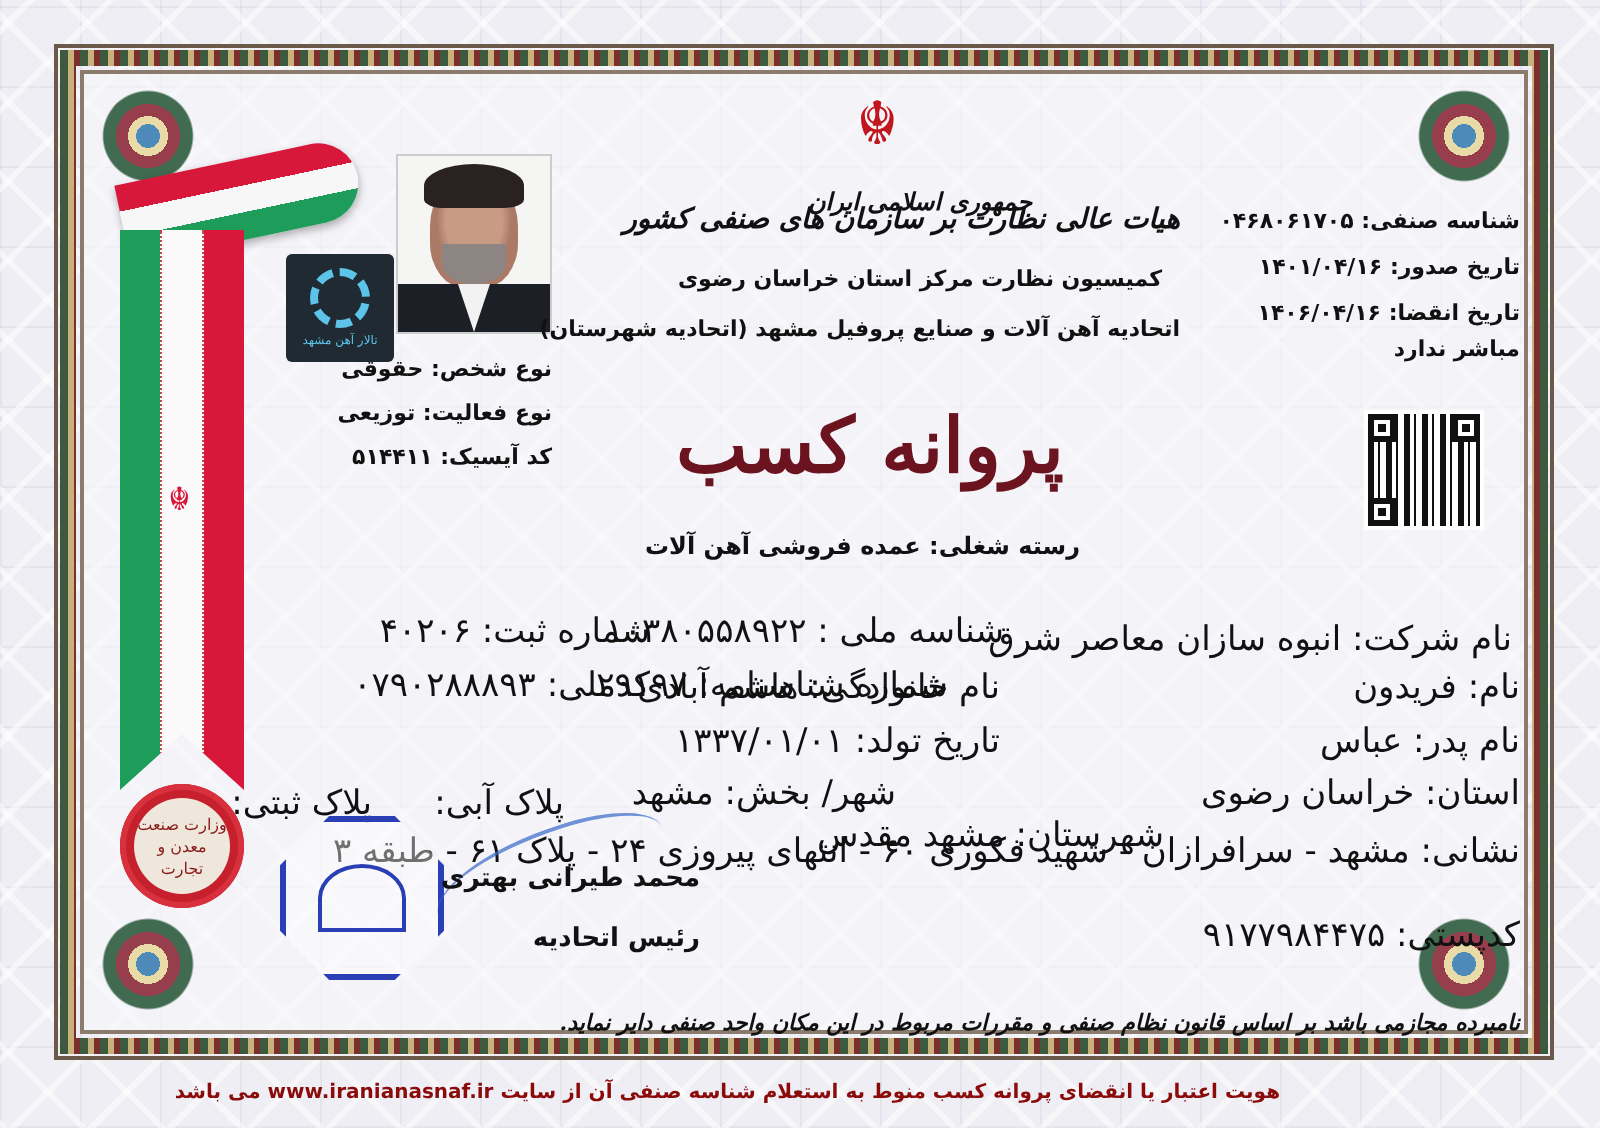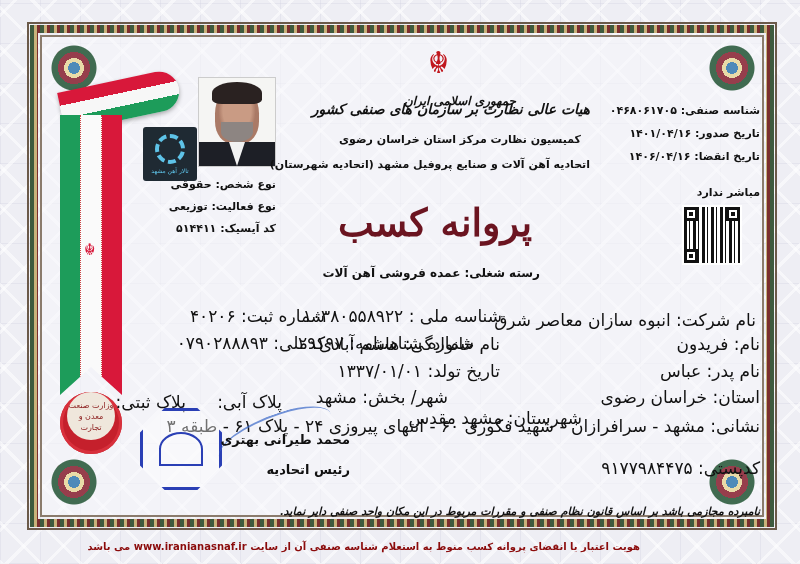--- a/index.html
+++ b/index.html
@@ -54,21 +54,21 @@
     display: flex;
     clip-path: polygon(0 0, 100% 0, 100% 100%, 50% 90%, 0 100%);
   }
   .flag-vertical .stripe-green { flex: 1; background: #1d9c5a; }
   .flag-vertical .stripe-white { flex: 1; background: #fafafa; position: relative; border-left: 1px dotted #c44; border-right: 1px dotted #c44; }
   .flag-vertical .stripe-red { flex: 1; background: #d8183a; }
   .flag-emblem { position: absolute; left: 3px; top: 125px; color: #d8183a; font-size: 16px; }
   .ministry-seal {
     position: absolute; left: 60px; top: 392px; width: 62px; height: 62px;
     border-radius: 50%; background: #c5202c;
-    display: flex; justify-content: center;
+    display: flex; align-items: center; justify-content: center;
     box-shadow: 0 0 0 3px #d8303c inset;
   }
   .ministry-seal-inner {
     width: 48px; height: 48px; border-radius: 50%;
     background: #efe7dc; color: #8a1a1a;
     font-size: 8px; text-align: center; line-height: 11px;
     display: flex; align-items: center; justify-content: center; direction: rtl;
   }
   .logo-badge {
     position: absolute; left: 143px; top: 127px; width: 54px; height: 54px;
@@ -174,21 +174,21 @@
 
 <div class="emblem">☬</div>
 <div class="rtl header-line1">جمهوری اسلامی ایران</div>
 <div class="rtl header-line2">هیات عالی نظارت بر سازمان های صنفی کشور</div>
 <div class="rtl header-line3">کمیسیون نظارت مرکز استان خراسان رضوی</div>
 <div class="rtl header-line4">اتحادیه آهن آلات و صنایع پروفیل مشهد (اتحادیه شهرستان)</div>
 
 <div class="rtl right-info" style="top:104px;">شناسه صنفی: ۰۴۶۸۰۶۱۷۰۵</div>
 <div class="rtl right-info" style="top:127px;">تاریخ صدور: ۱۴۰۱/۰۴/۱۶</div>
 <div class="rtl right-info" style="top:150px;">تاریخ انقضا: ۱۴۰۶/۰۴/۱۶</div>
-<div class="rtl right-info" style="top:186px;">مباشر ندارد</div>
+<div class="rtl right-info" style="top:168px;">مباشر ندارد</div>
 
 <div class="qr">
   <div class="qr-finder" style="left:0;top:0;"></div>
   <div class="qr-finder" style="right:0;top:0;"></div>
   <div class="qr-finder" style="left:0;bottom:0;"></div>
 </div>
 
 <div class="rtl left-info" style="top:178px;">نوع شخص: حقوقی</div>
 <div class="rtl left-info" style="top:200px;">نوع فعالیت: توزیعی</div>
 <div class="rtl left-info" style="top:222px;">کد آیسیک: ۵۱۴۴۱۱</div>

